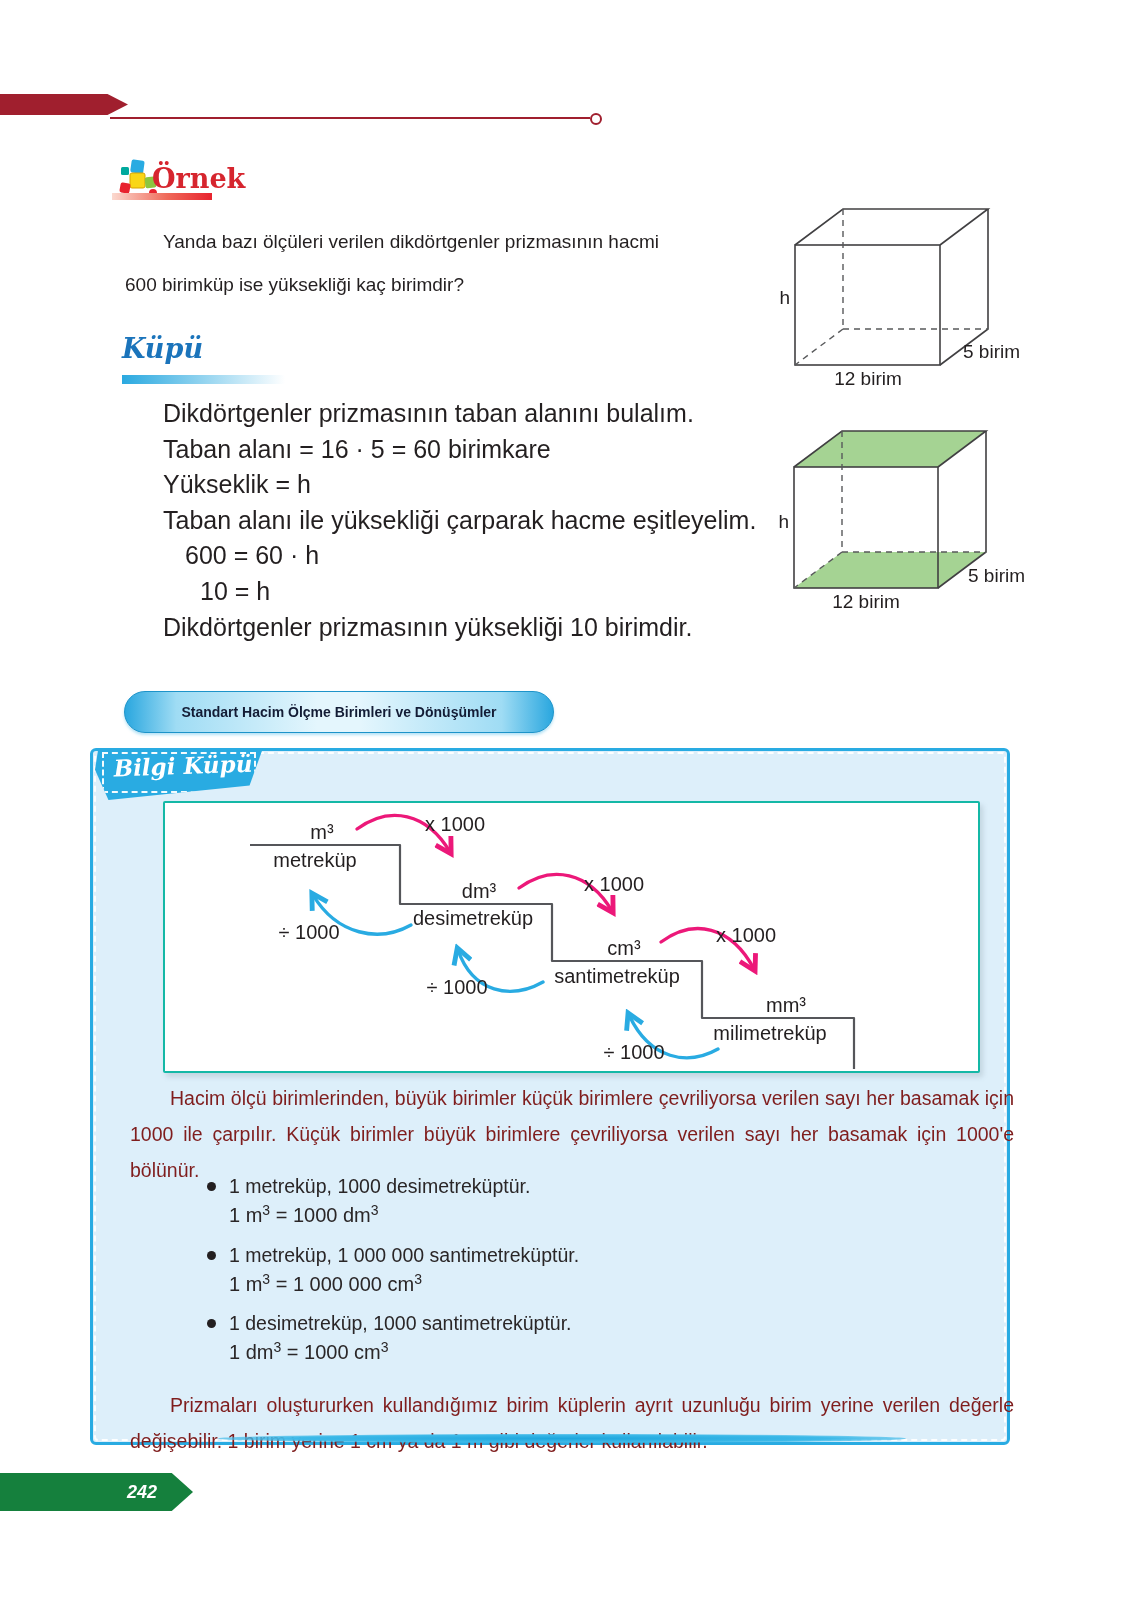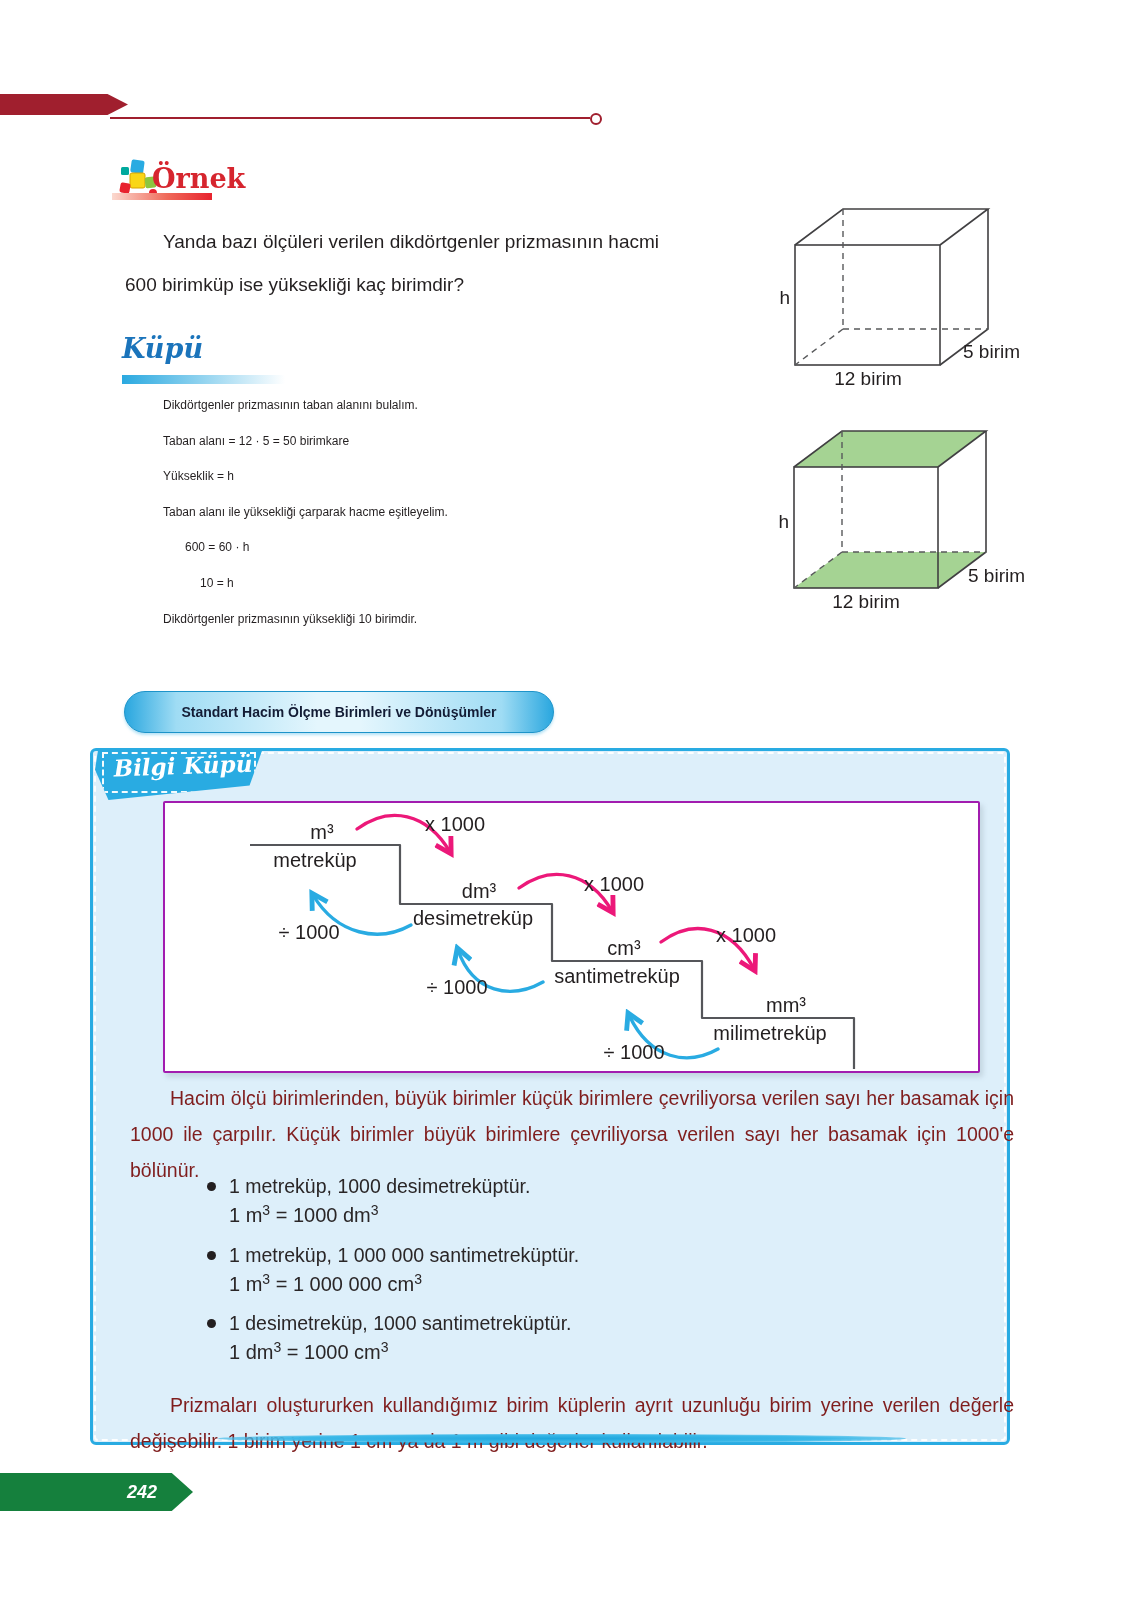--- a/index.html
+++ b/index.html
@@ -24,21 +24,21 @@
     background:linear-gradient(90deg,#fbd9cf 0%,#ef6a5a 55%,#e8232e 100%);}
 
   #problem-text{left:125px;top:220px;width:580px;font-size:19px;line-height:43px;}
   #problem-text .l1{text-indent:38px;}
 
   
   #cozum-heading{left:122px;top:333px;font-family:"DejaVu Serif",serif;font-style:italic;font-weight:bold;
     font-size:27px;color:#1b74bb;}
   #cozum-underline{left:122px;top:375px;width:163px;height:9px;
     background:linear-gradient(90deg,#2aa9e0 0%,#9ed8f1 55%,#e9f6fc 90%,rgba(255,255,255,0) 100%);}
-  #solution-lines{left:163px;top:388px;width:600px;font-size:12px;line-height:35.6px;}
+  #solution-lines{left:163px;top:396px;width:600px;font-size:25px;line-height:35.6px;}
   #solution-lines .ind1{padding-left:22px;}
   #solution-lines .ind2{padding-left:37px;}
 
   
   .prism-svg{overflow:visible;}
   .prism-svg text{font-family:"Liberation Sans",sans-serif;font-size:19px;fill:#231f20;}
 
   
   #section-banner{left:124px;top:691px;width:428px;height:40px;border-radius:21px;
     background:linear-gradient(90deg,#2aa7df 0%,#9fdcf4 12%,#e4f6fd 45%,#e4f6fd 55%,#9fdcf4 88%,#2aa7df 100%);
@@ -52,21 +52,21 @@
   #info-panel:after{content:"";position:absolute;inset:1px;border:2px dashed rgba(255,255,255,.95);
     border-radius:4px;pointer-events:none;}
   #info-tab{left:95px;top:748px;width:168px;height:52px;background:#29abe2;
     clip-path:polygon(2% 0,100% 0,92% 72%,8% 100%,0 42%);z-index:3;}
   #info-tab .inner{position:absolute;inset:4px 7px 7px 7px;border:2px dashed rgba(255,255,255,.95);}
   #info-tab-label{left:113px;top:752px;width:140px;text-align:center;font-family:"DejaVu Serif",serif;
     font-style:italic;font-weight:bold;font-size:23px;color:#ffffff;transform:rotate(-2deg);z-index:4;}
 
   
   #diagram-box{left:163px;top:801px;width:817px;height:272px;background:#ffffff;
-    border:2px solid #a21caf;border-radius:2px;box-sizing:border-box;
+    border:2px solid #14b8a6;border-radius:2px;box-sizing:border-box;
     box-shadow:3px 4px 5px rgba(120,140,150,.25);z-index:2;}
   #stairs-svg text{font-family:"Liberation Sans",sans-serif;fill:#231f20;}
 
   
   .info-par{left:130px;width:884px;font-size:19.5px;line-height:36px;text-align:justify;text-indent:40px;color:#7f1d1d;}
   #info-par1{top:1080px;}
   #info-par2{top:1379px;margin-top:8px;}
   #conversion-list{left:205px;top:1175px;width:700px;font-size:19.5px;color:#2a2627;}
   .conv-item{margin-bottom:17px;}
   .conv-label{position:relative;padding-left:24px;}
@@ -121,21 +121,21 @@
     <text x="28" y="108" text-anchor="end">h</text>
     <text x="106" y="189" text-anchor="middle">12 birim</text>
     <text x="201" y="162">5 birim</text>
   </svg>
 
   <div class="abs" id="cozum-heading">Küpü</div>
   <div class="abs" id="cozum-underline"></div>
 
   <div class="abs" id="solution-lines">
     <div>Dikdörtgenler prizmasının taban alanını bulalım.</div>
-    <div>Taban alanı = 12 · 5 = 50 birimkare</div>
+    <div>Taban alanı = 16 · 5 = 60 birimkare</div>
     <div>Yükseklik = h</div>
     <div>Taban alanı ile yüksekliği çarparak hacme eşitleyelim.</div>
     <div class="ind1">600 = 60 · h</div>
     <div class="ind2">10 = h</div>
     <div>Dikdörtgenler prizmasının yüksekliği 10 birimdir.</div>
   </div>
 
   <svg class="abs prism-svg" style="left:762px;top:416px" width="272" height="200" viewBox="0 0 272 200">
     <polygon points="32,51 80,15 224,15 176,51" fill="#a5d393"></polygon>
     <polygon points="32,172 80,136 224,136 176,172" fill="#a5d393"></polygon>

